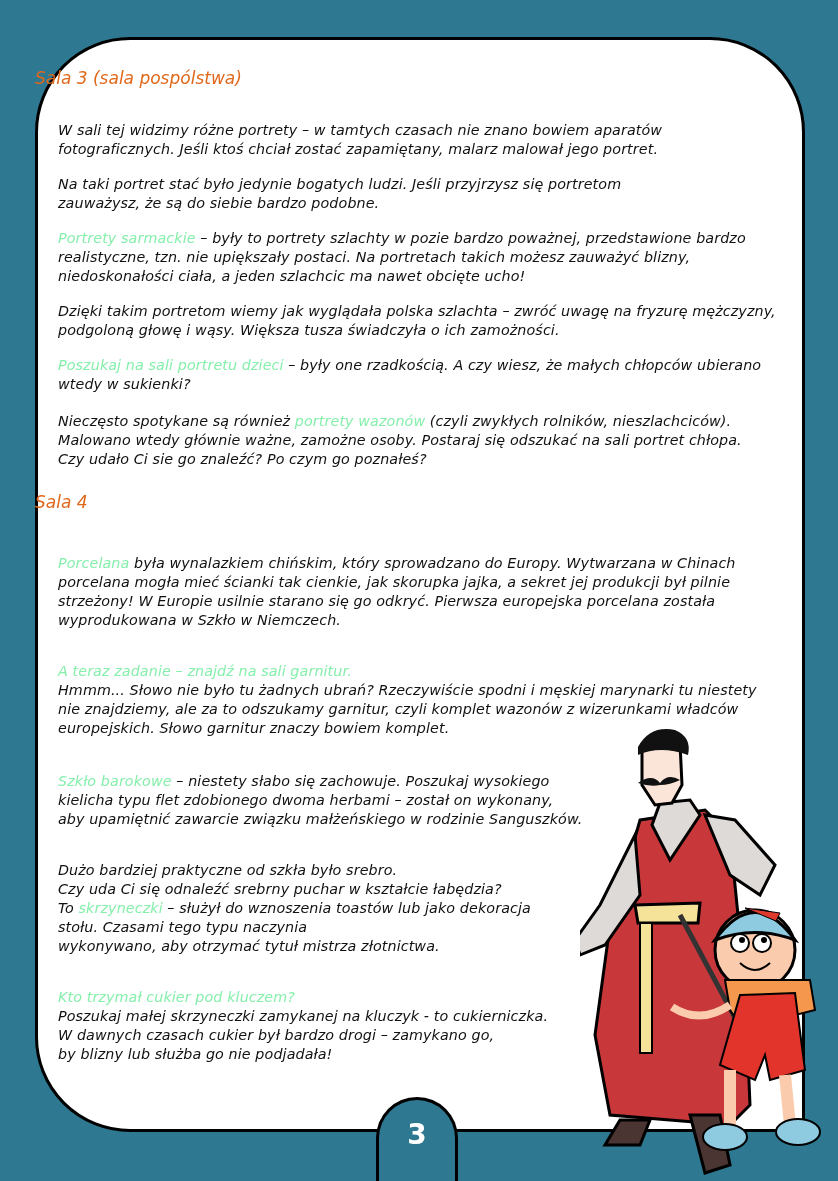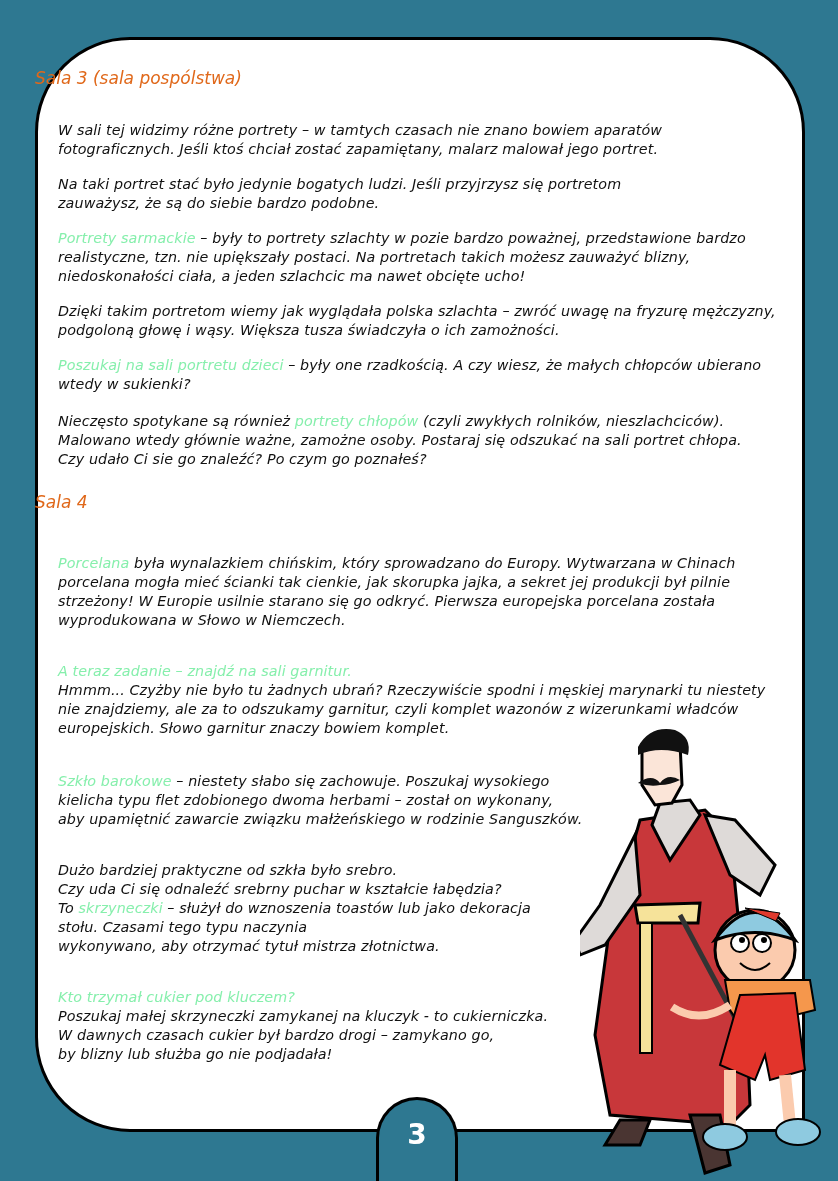--- a/index.html
+++ b/index.html
@@ -55,33 +55,33 @@
 <div class="txt" style="top:221px"><span class="hl">Portrety sarmackie</span><span> – były to portrety szlachty w pozie bardzo poważnej, przedstawione bardzo</span></div>
 <div class="txt" style="top:240px">realistyczne, tzn. nie upiększały postaci. Na portretach takich możesz zauważyć blizny,</div>
 <div class="txt" style="top:259px">niedoskonałości ciała, a jeden szlachcic ma nawet obcięte ucho!</div>
 
 <div class="txt" style="top:294px">Dzięki takim portretom wiemy jak wyglądała polska szlachta – zwróć uwagę na fryzurę mężczyzny,</div>
 <div class="txt" style="top:313px">podgoloną głowę i wąsy. Większa tusza świadczyła o ich zamożności.</div>
 
 <div class="txt" style="top:348px"><span class="hl">Poszukaj na sali portretu dzieci</span><span> – były one rzadkością. A czy wiesz, że małych chłopców ubierano</span></div>
 <div class="txt" style="top:367px">wtedy w sukienki?</div>
 
-<div class="txt" style="top:404px"><span>Nieczęsto spotykane są również </span><span class="hl">portrety chłopów</span><span> (czyli zwykłych rolników, nieszlachciców).</span></div>
+<div class="txt" style="top:404px"><span>Nieczęsto spotykane są również </span><span class="hl">portrety wazonów</span><span> (czyli zwykłych rolników, nieszlachciców).</span></div>
 <div class="txt" style="top:423px">Malowano wtedy głównie ważne, zamożne osoby. Postaraj się odszukać na sali portret chłopa.</div>
 <div class="txt" style="top:442px">Czy udało Ci sie go znaleźć? Po czym go poznałeś?</div>
 
 <div class="h" style="top:492px">Sala 4</div>
 
 <div class="txt" style="top:546px"><span class="hl">Porcelana</span><span> była wynalazkiem chińskim, który sprowadzano do Europy. Wytwarzana w Chinach</span></div>
 <div class="txt" style="top:565px">porcelana mogła mieć ścianki tak cienkie, jak skorupka jajka, a sekret jej produkcji był pilnie</div>
 <div class="txt" style="top:584px">strzeżony! W Europie usilnie starano się go odkryć. Pierwsza europejska porcelana została</div>
-<div class="txt" style="top:603px">wyprodukowana w Słowo w Niemczech.</div>
+<div class="txt" style="top:603px">wyprodukowana w Szkło w Niemczech.</div>
 
 <div class="txt hl" style="top:654px">A teraz zadanie – znajdź na sali garnitur.</div>
-<div class="txt" style="top:673px">Hmmm... Czyżby nie było tu żadnych ubrań? Rzeczywiście spodni i męskiej marynarki tu niestety</div>
+<div class="txt" style="top:673px">Hmmm... Słowo nie było tu żadnych ubrań? Rzeczywiście spodni i męskiej marynarki tu niestety</div>
 <div class="txt" style="top:692px">nie znajdziemy, ale za to odszukamy garnitur, czyli komplet wazonów z wizerunkami władców</div>
 <div class="txt" style="top:711px">europejskich. Słowo garnitur znaczy bowiem komplet.</div>
 
 <div class="txt" style="top:764px"><span class="hl">Szkło barokowe</span><span> – niestety słabo się zachowuje. Poszukaj wysokiego</span></div>
 <div class="txt" style="top:783px">kielicha typu flet zdobionego dwoma herbami – został on wykonany,</div>
 <div class="txt" style="top:802px">aby upamiętnić zawarcie związku małżeńskiego w rodzinie Sanguszków.</div>
 
 <div class="txt" style="top:853px">Dużo bardziej praktyczne od szkła było srebro.</div>
 <div class="txt" style="top:872px">Czy uda Ci się odnaleźć srebrny puchar w kształcie łabędzia?</div>
 <div class="txt" style="top:891px"><span>To </span><span class="hl">skrzyneczki</span><span> – służył do wznoszenia toastów lub jako dekoracja</span></div>

